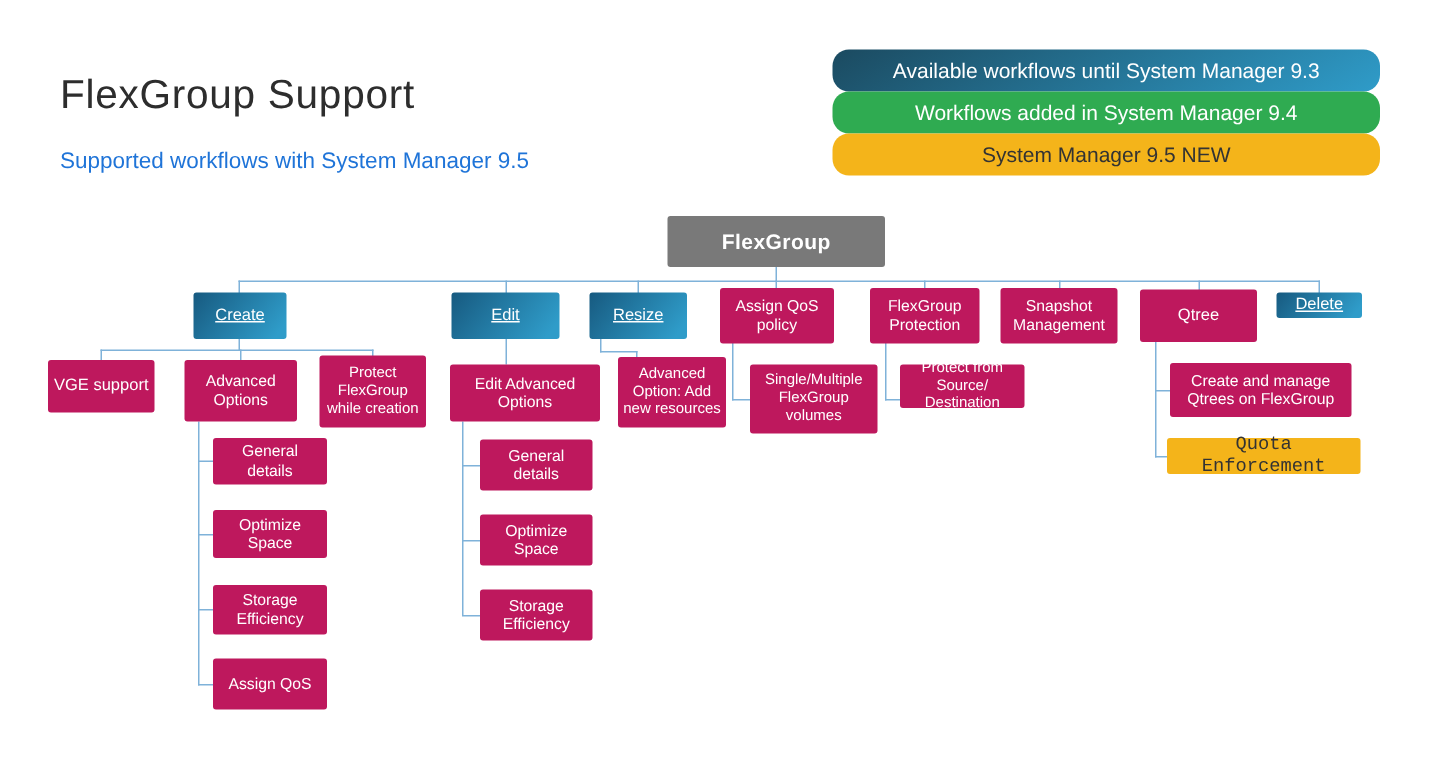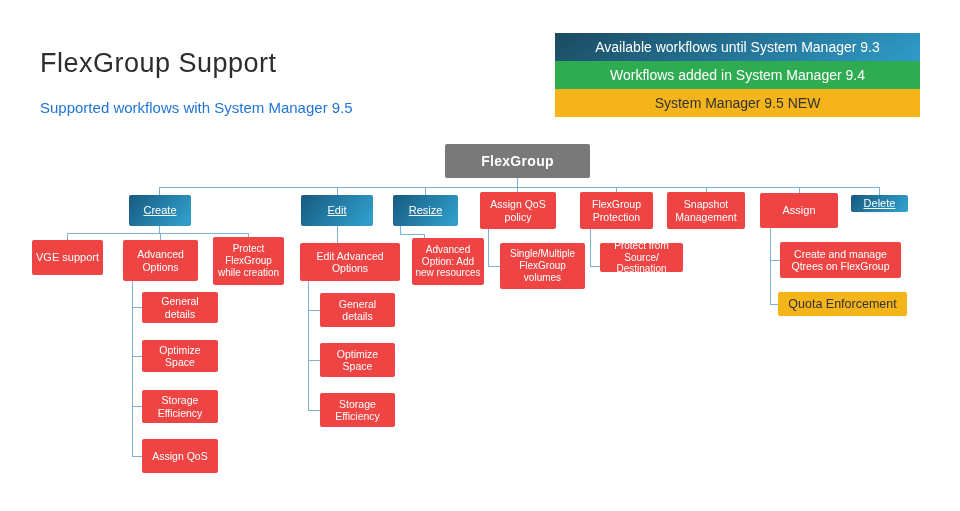--- a/index.html
+++ b/index.html
@@ -12,34 +12,34 @@
     position:absolute;left:40px;top:48px;font-size:27px;color:#2d2d2d;
     font-weight:400;letter-spacing:.5px;
   }
   #page-subtitle{
     position:absolute;left:40px;top:86px;font-size:15px;color:#1f74d8;font-weight:400;margin-top:13px;
   }
   
   #legend{position:absolute;left:555px;top:33px;width:365px;}
   .legend-row{
     height:28px;display:flex;align-items:center;justify-content:center;
-    font-size:14px;color:#ffffff;
+    font-size:14px;color:#ffffff;border-radius:11px;
   }
   .legend-blue{background:linear-gradient(150deg,#1b4a60 0%,#2f9cc9 100%);}
   .legend-green{background:#2fab51;}
   .legend-yellow{background:#f4b41a;color:#333333;}
   
   #diagram{position:absolute;left:0;top:0;width:960px;height:511px;}
   .node{
     position:absolute;display:flex;align-items:center;justify-content:center;
     text-align:center;color:#ffffff;border-radius:2px;
     line-height:1.18;white-space:pre-line;padding:5px 2px;box-sizing:border-box;
   }
   .node.blue{background:linear-gradient(128deg,#175a80 0%,#2f9cc9 90%);text-decoration:underline;}
-  .node.green{background:#ef4444;}
+  .node.green{background:#be185d;}
   .node.yellow{background:#f4b41a;color:#333333;font-weight:400;}
   .node.gray{background:#797979;font-weight:bold;letter-spacing:.3px;}
   .connector{position:absolute;background:#7fb2d9;}
 </style>
 </head>
 <body>
 
 <div id="stage">
   <div id="page-title">FlexGroup Support</div>
   <div id="page-subtitle">Supported workflows with System Manager 9.5</div>
@@ -89,42 +89,42 @@
       <div class="node gray" style="left: 445px; top: 144px; width: 145px; height: 34px; font-size: 14px;">FlexGroup</div>
       <div class="node blue" style="left: 129px; top: 195px; width: 62px; height: 31px; font-size: 11px;">Create</div>
       <div class="node blue" style="left: 301px; top: 195px; width: 72px; height: 31px; font-size: 11px;">Edit</div>
       <div class="node blue" style="left: 393px; top: 195px; width: 65px; height: 31px; font-size: 11px;">Resize</div>
       <div class="node green" style="left: 480px; top: 192px; width: 76px; height: 37px; font-size: 10.5px;">Assign QoS
 policy</div>
       <div class="node green" style="left: 580px; top: 192px; width: 73px; height: 37px; font-size: 10.5px;">FlexGroup
 Protection</div>
       <div class="node green" style="left: 667px; top: 192px; width: 78px; height: 37px; font-size: 10.5px;">Snapshot
 Management</div>
-      <div class="node green" style="left: 760px; top: 193px; width: 78px; height: 35px; font-size: 11px;">Assign</div>
+      <div class="node green" style="left: 760px; top: 193px; width: 78px; height: 35px; font-size: 11px;">Qtree</div>
       <div class="node blue" style="left: 851px; top: 195px; width: 57px; height: 17px; font-size: 11px;">Delete</div>
       <div class="node green" style="left: 32px; top: 240px; width: 71px; height: 35px; font-size: 11px;">VGE support</div>
       <div class="node green" style="left: 123px; top: 240px; width: 75px; height: 41px; font-size: 10.5px;">Advanced
 Options</div>
       <div class="node green" style="left: 213px; top: 237px; width: 71px; height: 48px; font-size: 10px;">Protect
 FlexGroup
 while creation</div>
       <div class="node green" style="left: 300px; top: 243px; width: 100px; height: 38px; font-size: 10.5px;">Edit Advanced
 Options</div>
       <div class="node green" style="left: 412px; top: 238px; width: 72px; height: 47px; font-size: 10px;">Advanced
 Option: Add
 new resources</div>
       <div class="node green" style="left: 500px; top: 243px; width: 85px; height: 46px; font-size: 10px;">Single/Multiple
 FlexGroup
 volumes</div>
       <div class="node green" style="left: 600px; top: 243px; width: 83px; height: 29px; font-size: 10px;">Protect from
 Source/
 Destination</div>
       <div class="node green" style="left: 780px; top: 242px; width: 121px; height: 36px; font-size: 10.5px;">Create and manage
 Qtrees on FlexGroup</div>
-      <div class="node yellow" style="left: 778px; top: 292px; width: 129px; height: 24px; font-size: 12.5px;">Quota Enforcement</div>
+      <div class="node yellow" style="left: 778px; top: 292px; width: 129px; height: 24px; font-size: 12.5px; font-family: Liberation Mono, monospace;">Quota Enforcement</div>
       <div class="node green" style="left: 142px; top: 292px; width: 76px; height: 31px; font-size: 10.5px;">General
 details</div>
       <div class="node green" style="left: 142px; top: 340px; width: 76px; height: 32px; font-size: 10.5px;">Optimize
 Space</div>
       <div class="node green" style="left: 142px; top: 390px; width: 76px; height: 33px; font-size: 10.5px;">Storage
 Efficiency</div>
       <div class="node green" style="left: 142px; top: 439px; width: 76px; height: 34px; font-size: 10.5px;">Assign QoS</div>
       <div class="node green" style="left: 320px; top: 293px; width: 75px; height: 34px; font-size: 10.5px;">General
 details</div>
       <div class="node green" style="left: 320px; top: 343px; width: 75px; height: 34px; font-size: 10.5px;">Optimize

